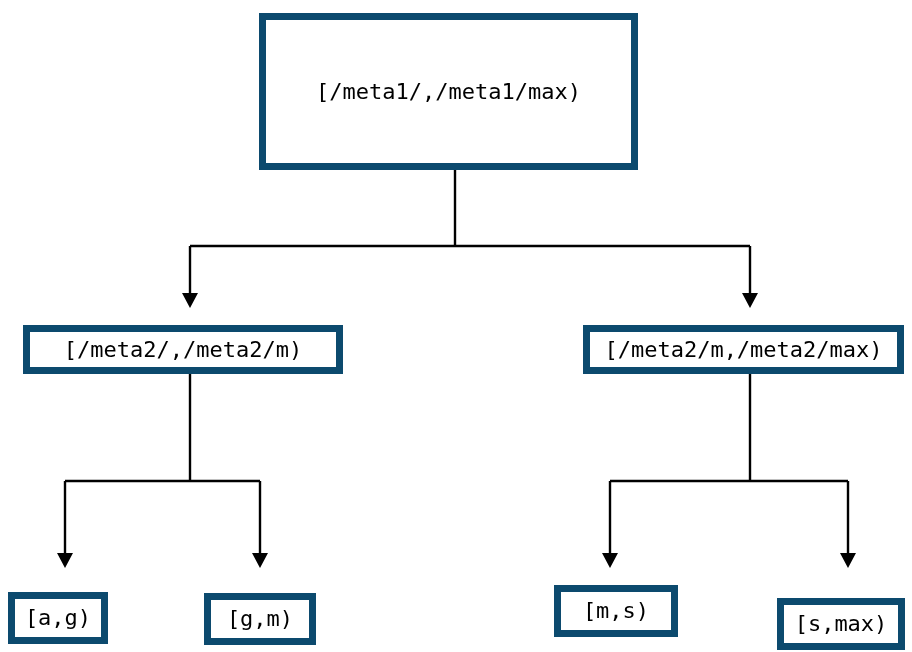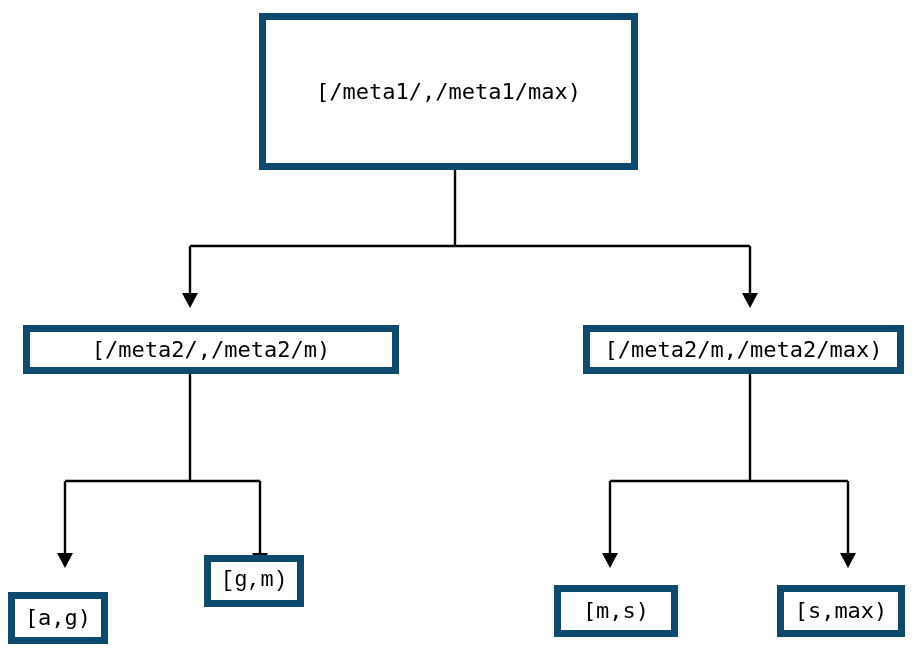--- a/index.html
+++ b/index.html
@@ -29,26 +29,26 @@
     display: flex;
     align-items: center;
     justify-content: center;
     font-family: "DejaVu Sans Mono", "Liberation Mono", monospace;
     font-size: 22px;
     line-height: 1;
     color: #000000;
     white-space: nowrap;
   }
   .node-root   { left: 259px; top: 13px;  width: 379px; height: 157px; }
-  .node-left2  { left: 23px;  top: 325px; width: 376px; height: 49px; }
+  .node-left2  { left: 23px;  top: 325px; width: 320px; height: 49px; }
   .node-right2 { left: 583px; top: 325px; width: 321px; height: 49px; }
   .node-leaf1  { left: 8px;   top: 585px; width: 100px; height: 52px; margin-top: 7px; }
-  .node-leaf2  { left: 204px; top: 555px; width: 100px; height: 52px; font-family: Liberation Mono, monospace; }
+  .node-leaf2  { left: 204px; top: 593px; width: 112px; height: 52px; }
   .node-leaf3  { left: 554px; top: 585px; width: 124px; height: 52px; }
-  .node-leaf4  { left: 777px; top: 585px; width: 128px; height: 52px; }
+  .node-leaf4  { left: 777px; top: 598px; width: 128px; height: 52px; }
 </style>
 </head>
 <body>
 
 <div class="canvas">
 
   <svg class="edges" viewBox="0 0 912 652" xmlns="http://www.w3.org/2000/svg" fill="none" stroke="#000000" stroke-width="2.4">
 
     <g>
       <path d="M455,170 V246"></path>

